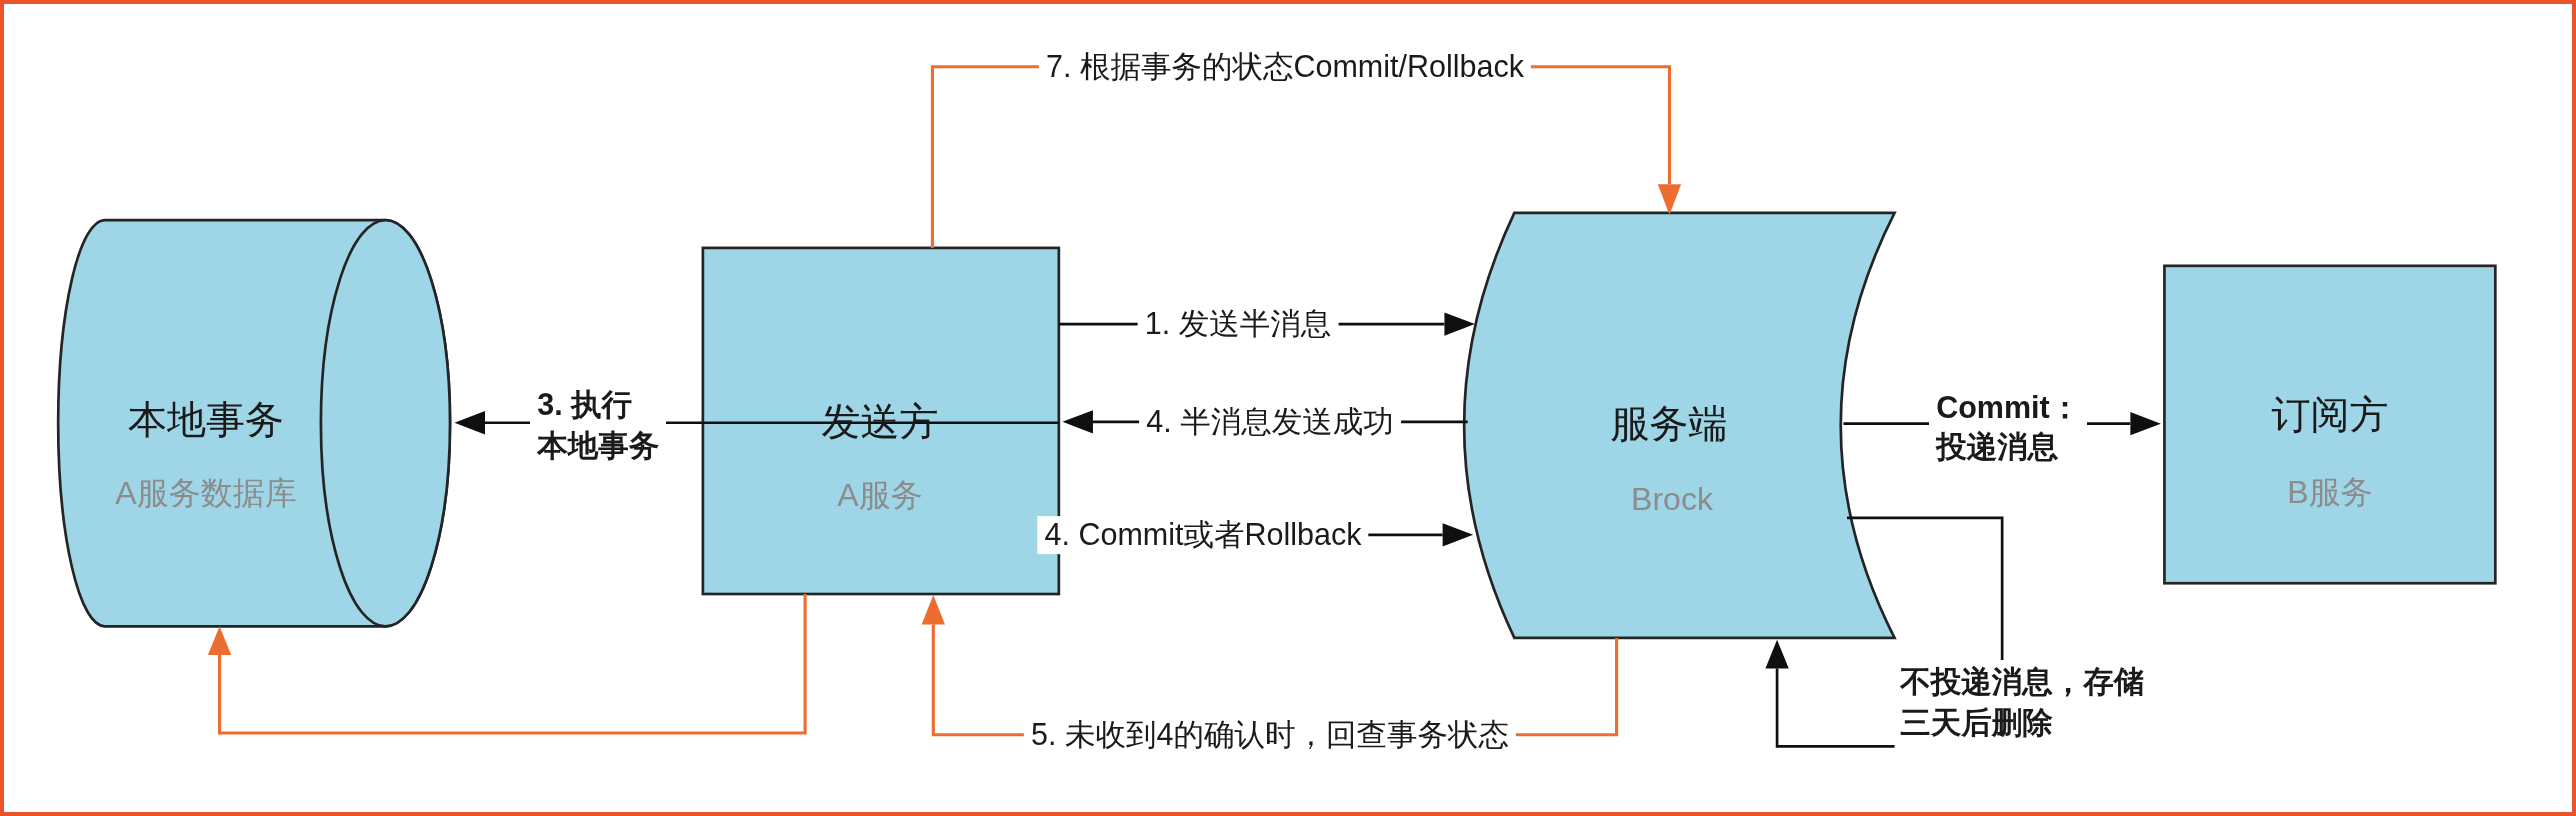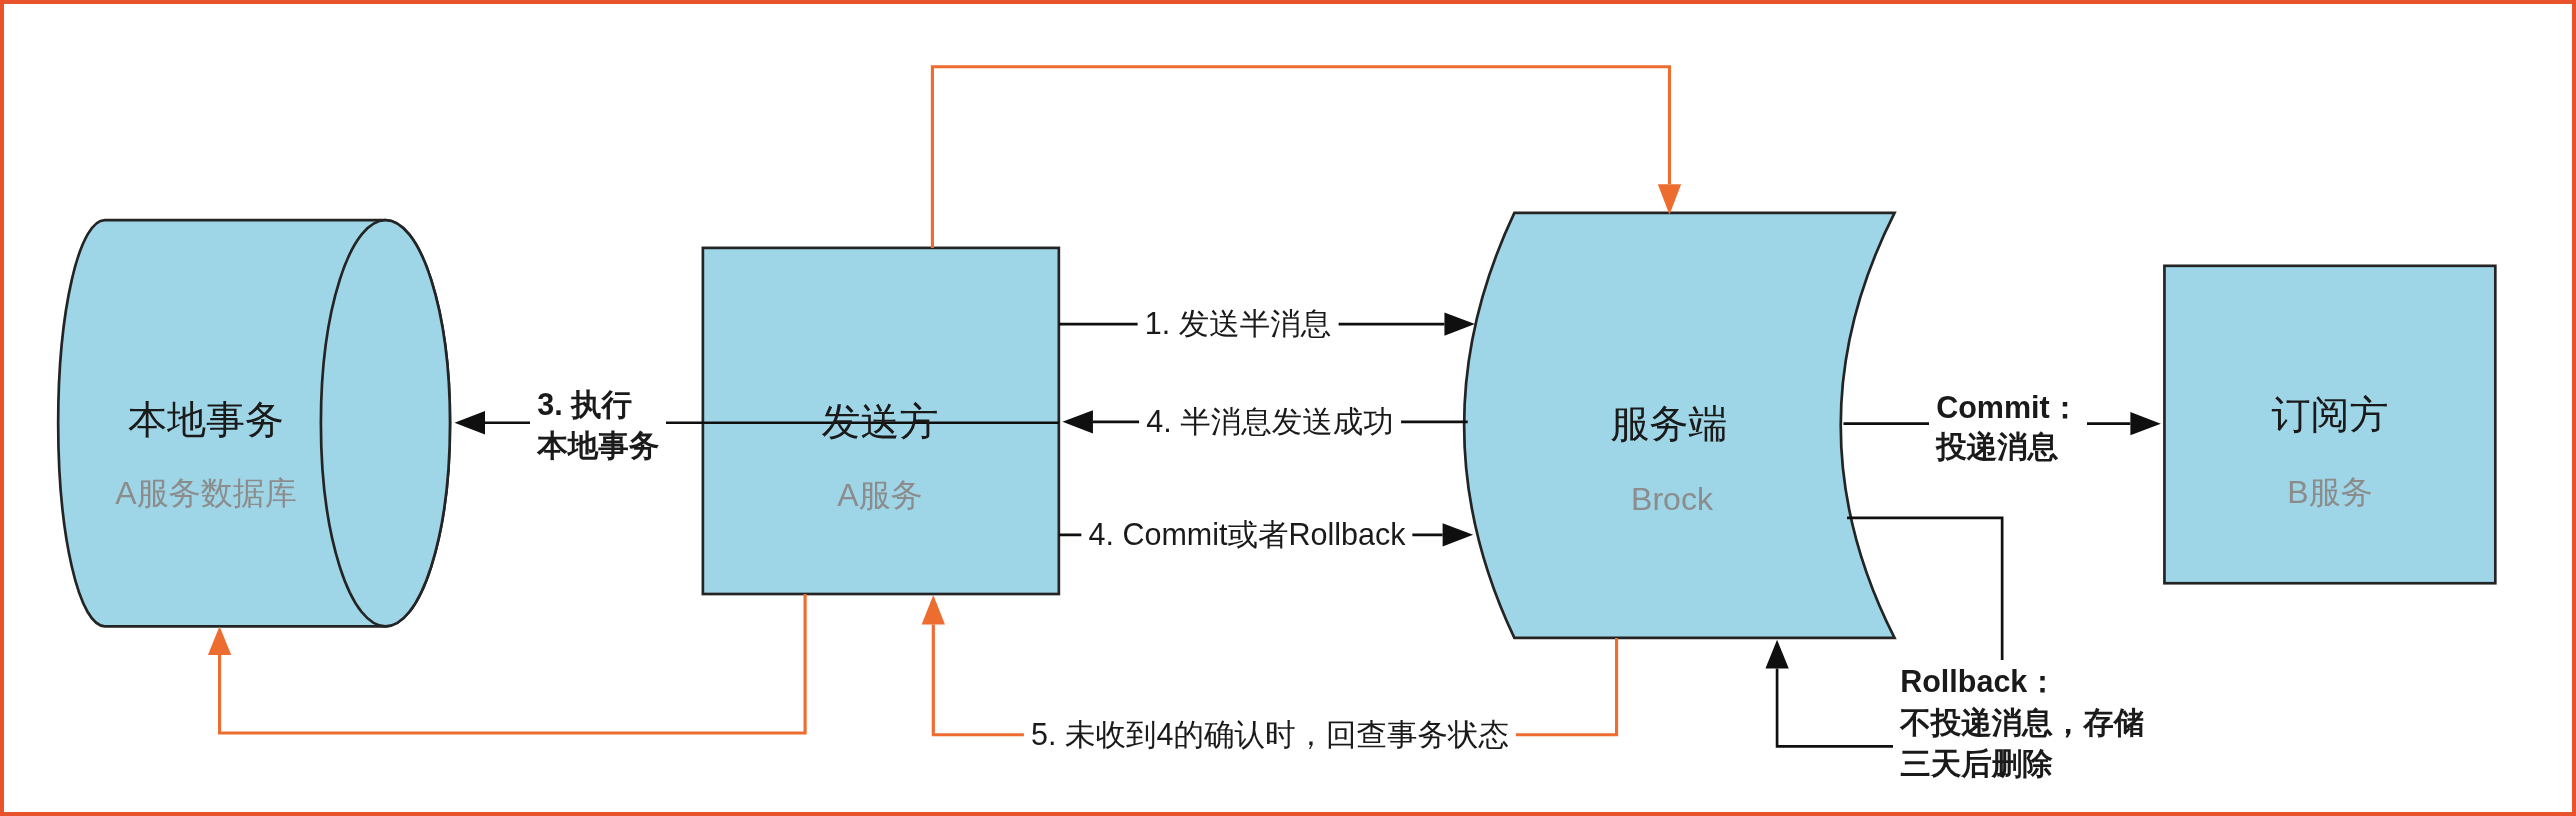--- a/index.html
+++ b/index.html
@@ -92,33 +92,33 @@
   <div class="node-sub" style="left:876px;top:492px;">A服务</div>
 
   <div class="node-title" style="left:1665px;top:420px;">服务端</div>
   <div class="node-sub" style="left:1668px;top:495px;">Brock</div>
 
   <div class="node-title" style="left:2326px;top:411px;">订阅方</div>
   <div class="node-sub" style="left:2326px;top:489px;">B服务</div>
 
   <div class="lbl center" style="left:1234px;top:320px;text-align:right;">1. 发送半消息</div>
   <div class="lbl center" style="left:1266px;top:418px;">4. 半消息发送成功</div>
-  <div class="lbl center" style="left:1243px;top:531px;">4. Commit或者Rollback</div>
+  <div class="lbl center" style="left:1199px;top:531px;">4. Commit或者Rollback</div>
+  <div class="lbl center" style="left:1281px;top:63px;">7. 根据事务的状态Commit/Rollback</div>
   <div class="lbl center" style="left:1266px;top:731px;">5. 未收到4的确认时，回查事务状态</div>
 
   <div class="lbl block" style="left:526px;top:379px;">
     <span>3. 执行</span>
     <span>本地事务</span>
   </div>
 
   <div class="lbl block" style="left:1925px;top:383px;">
     <span style="line-height:39px;">Commit：</span>
     <span style="line-height:39px;">投递消息</span>
   </div>
 
   <div class="lbl block" style="left:1889px;top:656px;">
-    <span>Rollback：</span>
     <span>不投递消息，存储</span>
     <span>三天后删除</span>
   </div>
 
 </div>
 
 
 </body></html>

